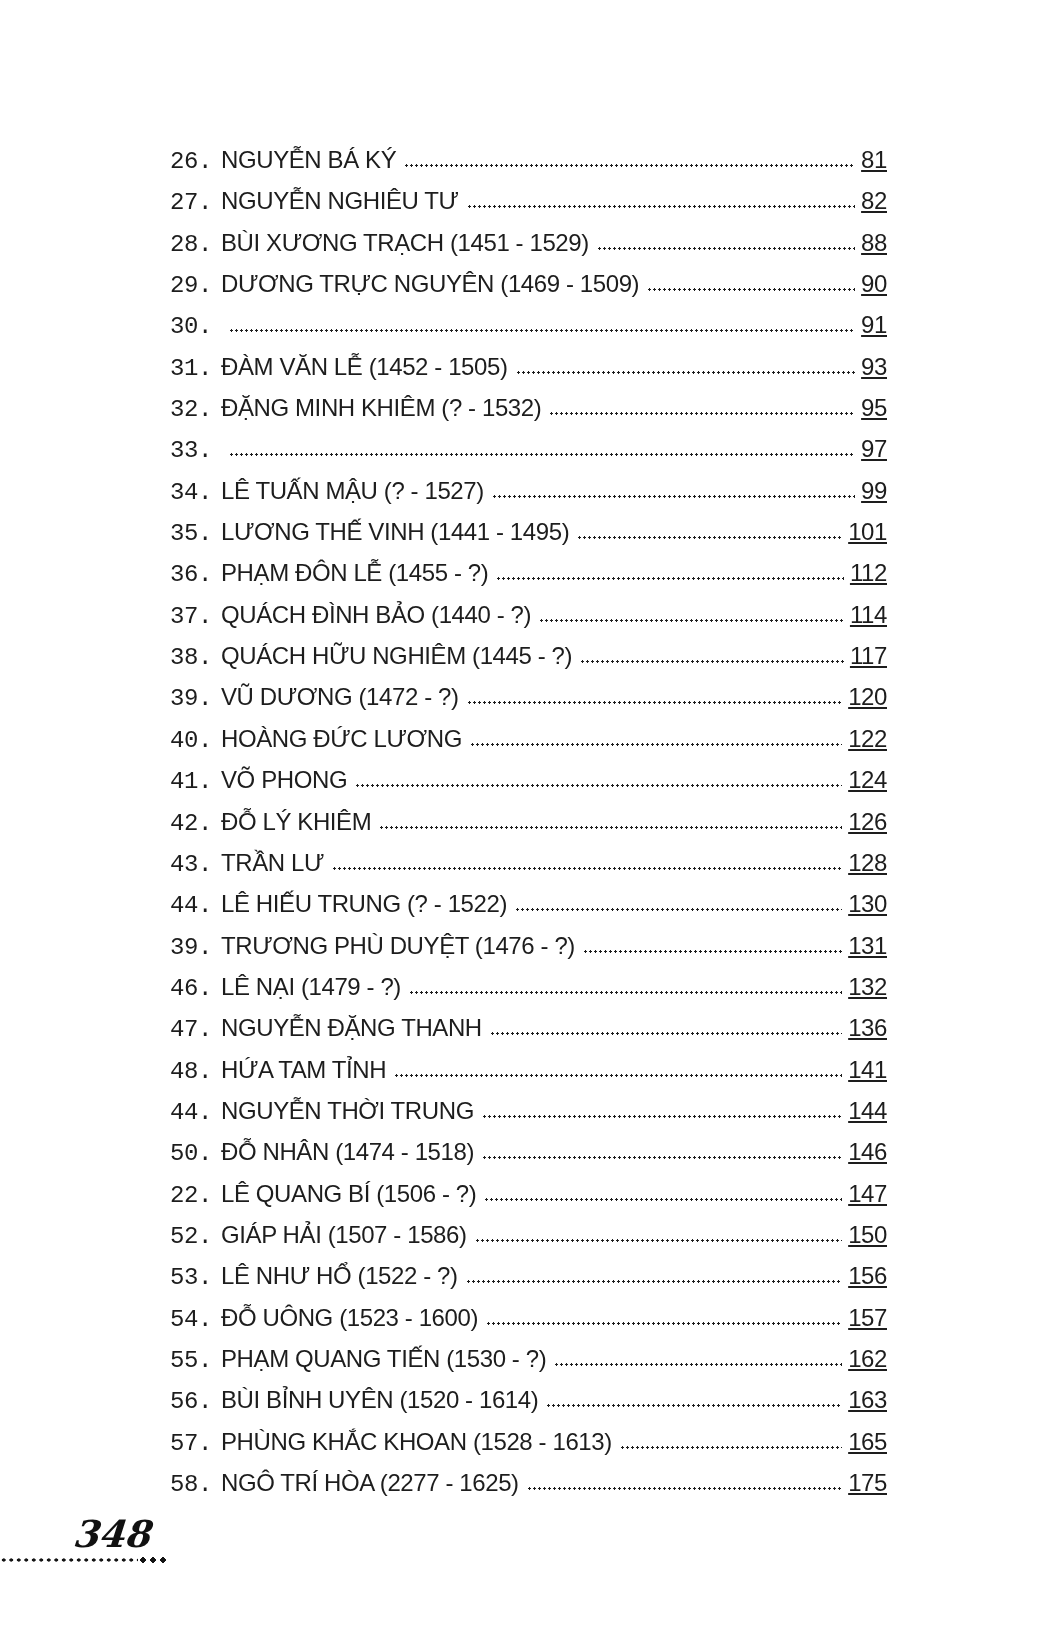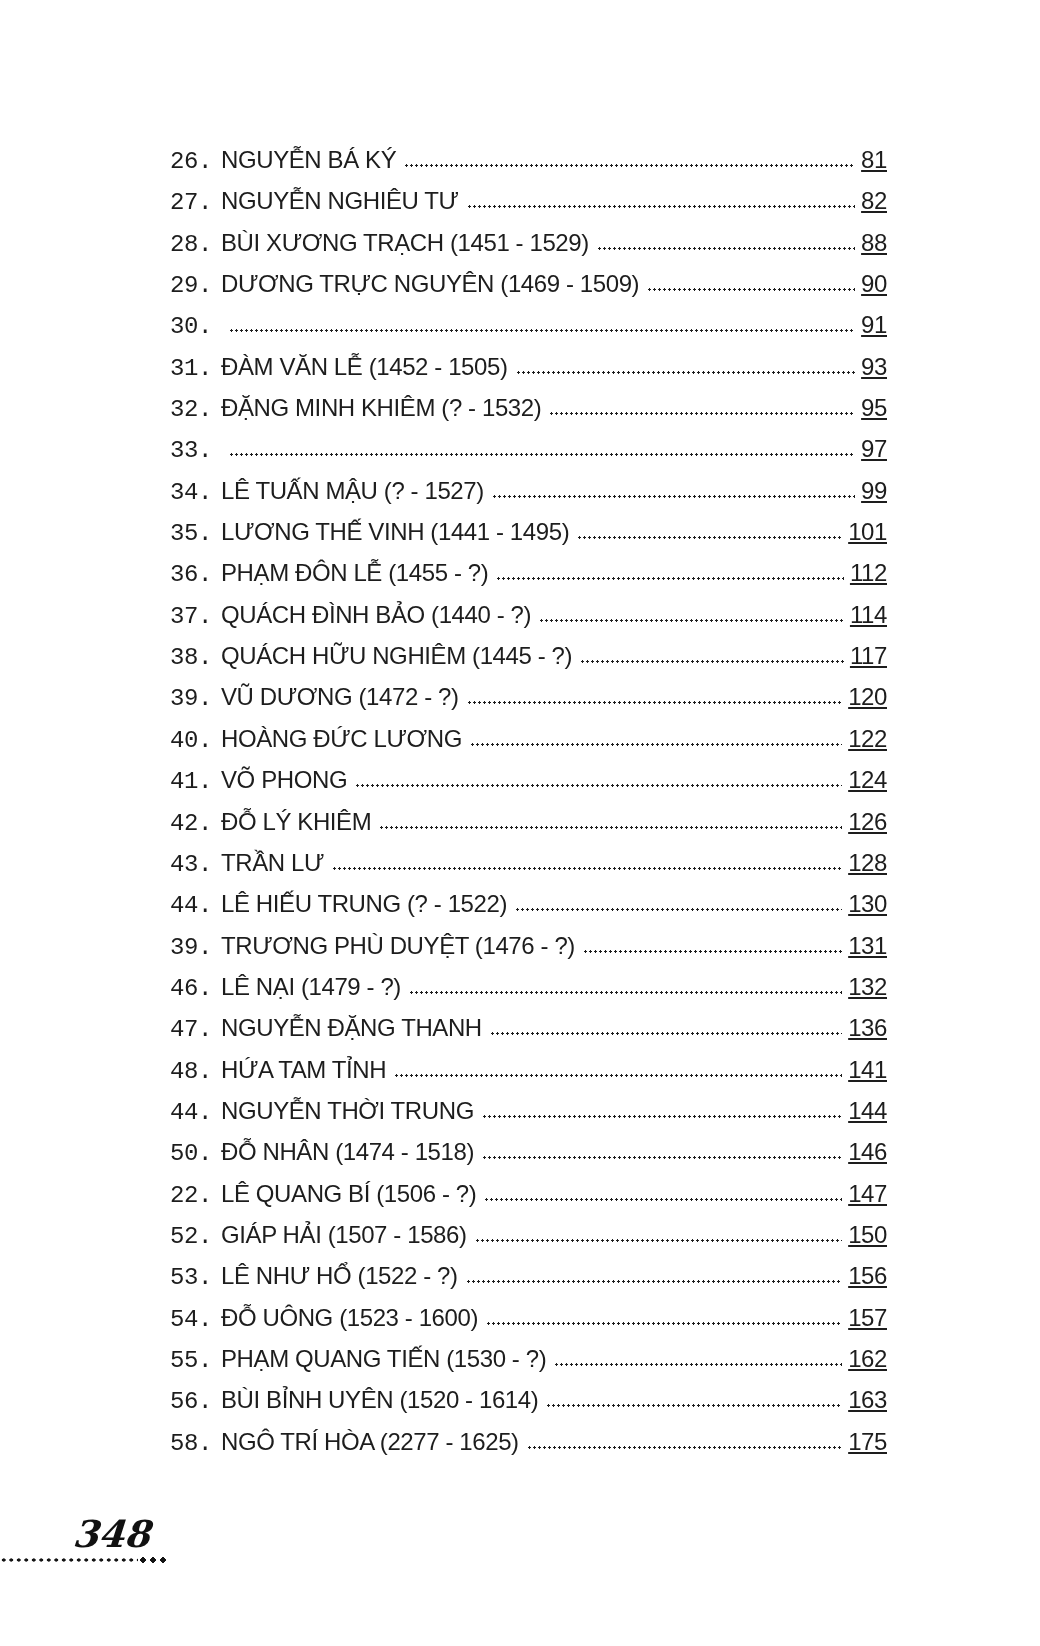--- a/index.html
+++ b/index.html
@@ -283,20 +283,26 @@
       <span class="toc-page">162</span>
     </div>
 
     <div class="toc-row">
       <span class="toc-num">56.</span>
       <span class="toc-title">BÙI BỈNH UYÊN (1520 - 1614)</span>
       <span class="leader"></span>
       <span class="toc-page">163</span>
     </div>
 
+    <div class="toc-row">
+      <span class="toc-num">57.</span>
+      <span class="toc-title">PHÙNG KHẮC KHOAN (1528 - 1613)</span>
+      <span class="leader"></span>
+      <span class="toc-page">165</span>
+    </div>
 
     <div class="toc-row">
       <span class="toc-num">58.</span>
       <span class="toc-title">NGÔ TRÍ HÒA (2277 - 1625)</span>
       <span class="leader"></span>
       <span class="toc-page">175</span>
     </div>
   </div>
 
 <div class="footer-page-number">348</div>

